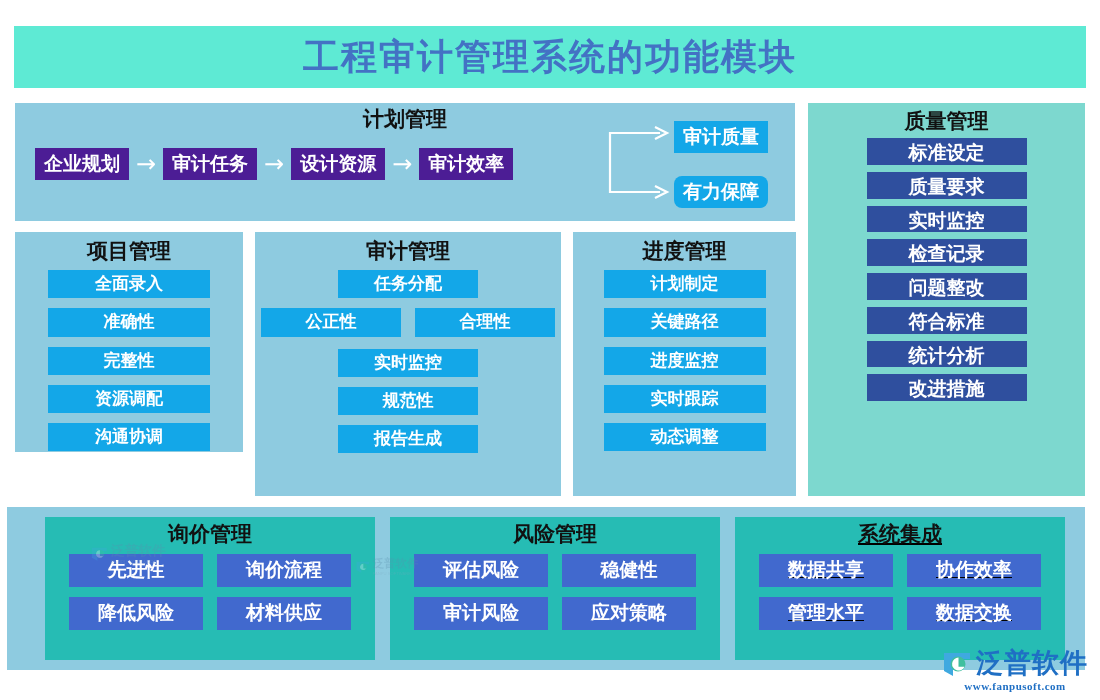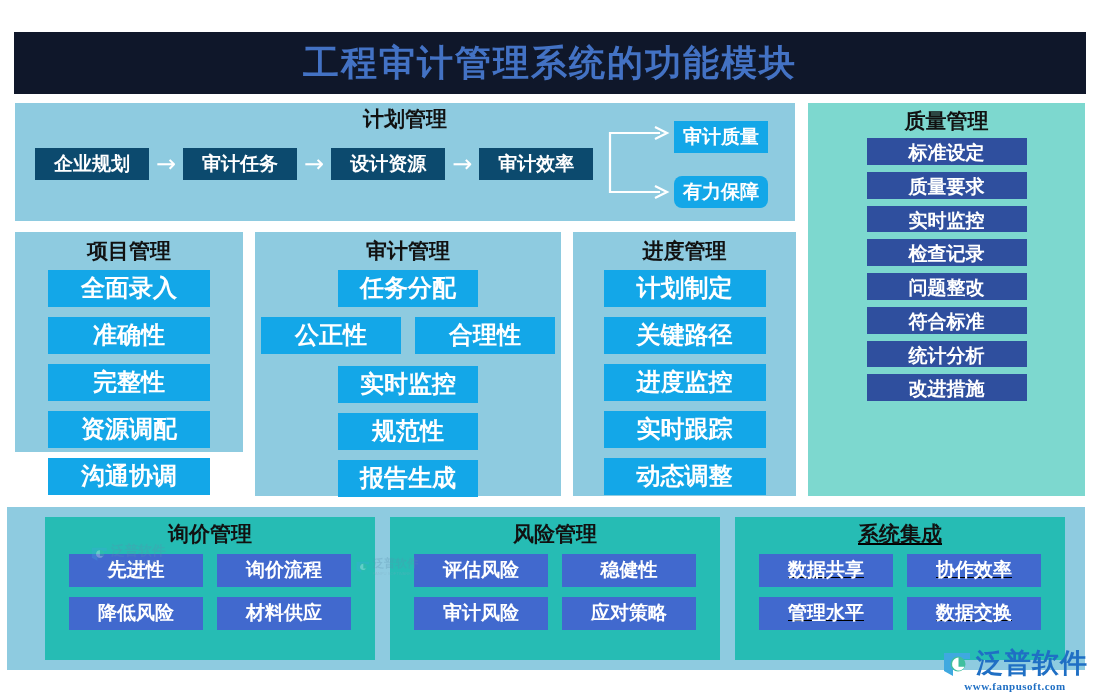--- a/index.html
+++ b/index.html
@@ -8,23 +8,23 @@
     height: 700px;
     background: #ffffff;
     font-family: "Liberation Serif", "DejaVu Serif", serif;
     overflow: hidden;
     position: relative;
   }
 
   
   #title-banner {
     position: absolute;
-    left: 14px; top: 32px;
+    left: 14px; top: 26px;
     width: 1072px; height: 62px;
-    background: #0f172a;
+    background: #5eead4;
     display: flex;
     align-items: center;
     justify-content: center;
   }
   #title-text {
     font-size: 36px;
     font-weight: bold;
     color: #4372c4;
     letter-spacing: 2px;
     font-family: "Liberation Serif", "DejaVu Serif", serif;
@@ -49,25 +49,25 @@
   }
   #plan-panel .panel-title { margin-top: 5px; }
 
   #flow-row {
     position: absolute;
     left: 20px; top: 45px;
     display: flex;
     align-items: center;
   }
   .flow-box {
-    background: #0c4a6e;
+    background: #4c1d95;
     color: #ffffff;
     font-size: 19px;
     font-weight: bold;
-    padding: 4px 19px;
+    padding: 4px 9px;
     white-space: nowrap;
     font-family: "Liberation Serif", "DejaVu Serif", serif;
     line-height: 1.25;
   }
   .flow-arrow {
     color: #ffffff;
     font-size: 24px;
     padding: 0 7px;
     line-height: 1;
     font-family: "DejaVu Sans", sans-serif;
@@ -116,21 +116,21 @@
     padding-top: 8px;
   }
   #project-panel { left: 15px; width: 228px; height: 220px; }
   #audit-panel   { left: 255px; width: 306px; height: 264px; }
   #progress-panel{ left: 573px; width: 223px; height: 264px; }
   .mid-panel .panel-title { margin-bottom: 7px; }
 
   .m-item {
     background: #13a7e8;
     color: #ffffff;
-    font-size: 24px;
+    font-size: 17px;
     font-weight: bold;
     text-align: center;
     padding: 3px 0 4px 0;
     margin: 0 auto 10px auto;
     font-family: "Liberation Serif", "DejaVu Serif", serif;
     line-height: 1.25;
   }
   #project-panel .m-item  { width: 162px; }
   #progress-panel .m-item { width: 162px; }
   #audit-panel   .m-item  { width: 140px; }

